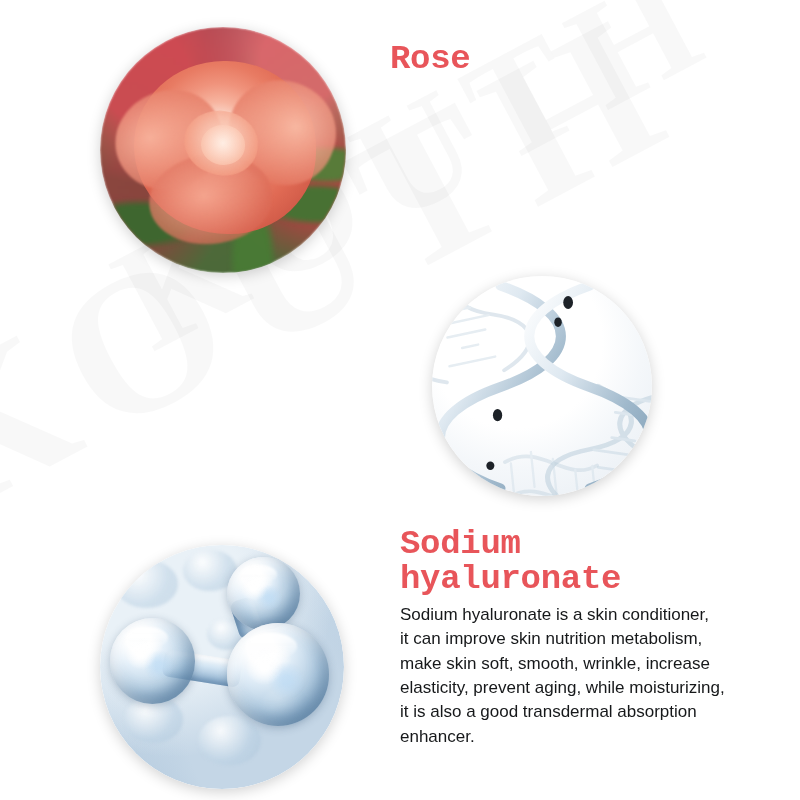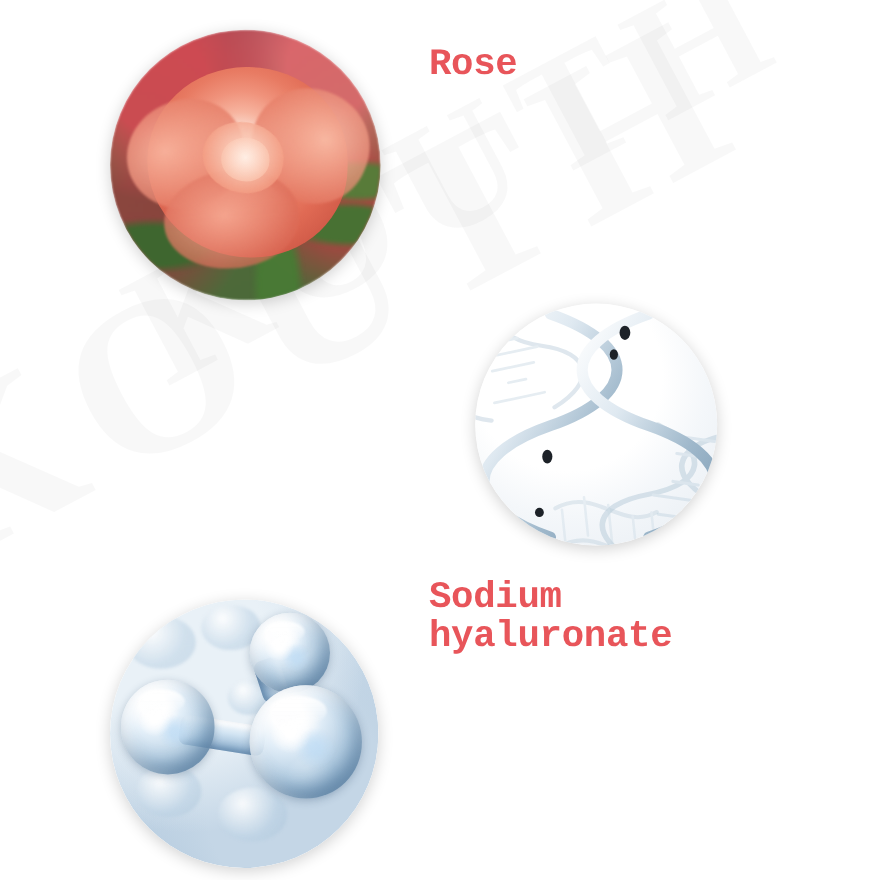--- a/index.html
+++ b/index.html
@@ -106,21 +106,21 @@
       linear-gradient(135deg,#ffffff 0%,#f2f6fa 55%,#dfe7ee 100%);
   }
   .helix{position:absolute;overflow:visible;}
   .h-main{left:14%;top:2%;width:72%;height:96%;}
   .h-far1{left:-8%;top:-6%;width:46%;height:52%;opacity:.45;transform:rotate(-12deg);}
   .h-far2{left:60%;top:52%;width:52%;height:58%;opacity:.42;transform:rotate(8deg);}
   .h-far3{left:30%;top:74%;width:48%;height:42%;opacity:.35;transform:rotate(-6deg);}
 
   
   #sec-sodium .media{left:100px;top:545px;width:244px;height:244px;}
-  #sec-sodium .copy{left:390px;top:527px;width:400px;}
+  #sec-sodium .copy{left:400px;top:527px;width:400px;}
 
   .water-bg{
     background:
       radial-gradient(circle at 30% 22%, #e9f1f7 0 30%, rgba(233,241,247,0) 62%),
       radial-gradient(circle at 72% 78%, #c4d6e6 0 34%, rgba(196,214,230,0) 68%),
       linear-gradient(152deg,#dfeaf3 0%,#c9dae9 42%,#a9c2d8 78%,#93b1cc 100%);
   }
   .drop{position:absolute;border-radius:50%;}
   .bg-drop{background:radial-gradient(circle at 36% 30%,rgba(255,255,255,0.85),rgba(188,210,228,0.55) 58%,rgba(150,180,206,0.35) 100%);filter:blur(1.6px);}
   .atom{
@@ -294,16 +294,22 @@
       </div>
       <div class="drop atom" style="left:52%;top:32%;width:42%;height:42%;">
         <div class="shine"></div>
           <div class="spark"></div>
       </div>
     </div>
 
     <div class="copy">
       <h2 class="heading">Sodium
 hyaluronate</h2>
+      <p class="body">Sodium hyaluronate is a skin conditioner,
+it can improve skin nutrition metabolism,
+make skin soft, smooth, wrinkle, increase
+elasticity, prevent aging, while moisturizing,
+it is also a good transdermal absorption
+enhancer.</p>
     </div>
   </div>
 
 </div>
 
 </body></html>

